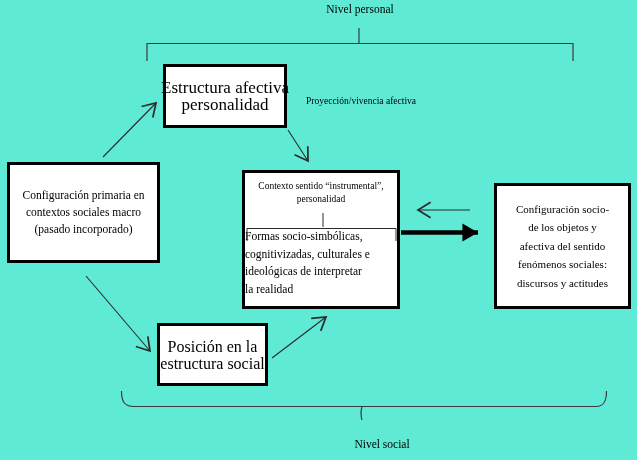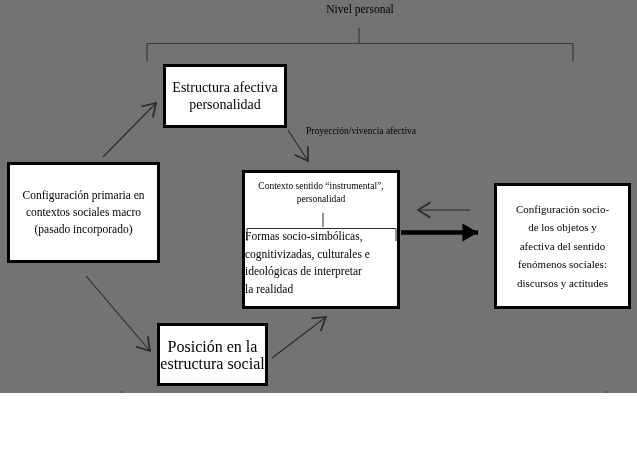--- a/index.html
+++ b/index.html
@@ -1,36 +1,36 @@
 <!DOCTYPE html>
 <html><head>
 <meta charset="utf-8">
 <style>
   html,body{margin:0;padding:0;background:#fff;}
   .canvas{
-    position:relative;width:637px;height:393px;background:#737373;
+    position:relative;width:637px;height:460px;background:#5eead4;
     font-family:"Liberation Serif","DejaVu Serif",serif;color:#000;overflow:hidden;
   }
   .box{
     position:absolute;background:#fff;border:3px solid #000;box-sizing:border-box;
     display:flex;flex-direction:column;justify-content:center;align-items:center;
     text-align:center;
   }
   .bline{white-space:nowrap;}
   #box-socializacion{left:7px;top:162px;width:153px;height:101px;font-size:11.5px;line-height:17px;}
-  #box-estructura{left:163px;top:64px;width:124px;height:64px;font-size:14px;line-height:17px;}
+  #box-estructura{left:163px;top:64px;width:124px;height:64px;font-size:17px;line-height:17px;}
   #box-contexto{left:242px;top:170px;width:158px;height:139px;display:block;}
   #box-posicion{left:157px;top:323px;width:111px;height:63px;font-size:16px;line-height:17px;}
   #box-configuracion{left:494px;top:183px;width:137px;height:126px;font-size:11px;line-height:18.5px;}
   .ctx-header{position:absolute;top:7px;left:0;right:0;text-align:center;font-size:9.5px;line-height:12.5px;}
   .ctx-body{position:absolute;top:55px;left:0;right:0;text-align:left;font-size:11.5px;line-height:17.5px;}
   .lbl{position:absolute;white-space:nowrap;}
   #lbl-personal{left:260px;top:3px;width:200px;text-align:center;font-size:11.5px;}
   #lbl-social{left:282px;top:438px;width:200px;text-align:center;font-size:11.5px;}
-  #lbl-proyeccion{left:306px;top:126px;font-size:9.5px;}
+  #lbl-proyeccion{left:306px;top:96px;font-size:9.5px;}
   svg.overlay{position:absolute;left:0;top:0;pointer-events:none;}
 </style>
 </head>
 <body>
 
 <div class="canvas">
 
   <div class="lbl" id="lbl-personal">Nivel personal</div>
   <div class="lbl" id="lbl-social">Nivel social</div>
   <div class="lbl" id="lbl-proyeccion">Proyección/vivencia afectiva</div>

